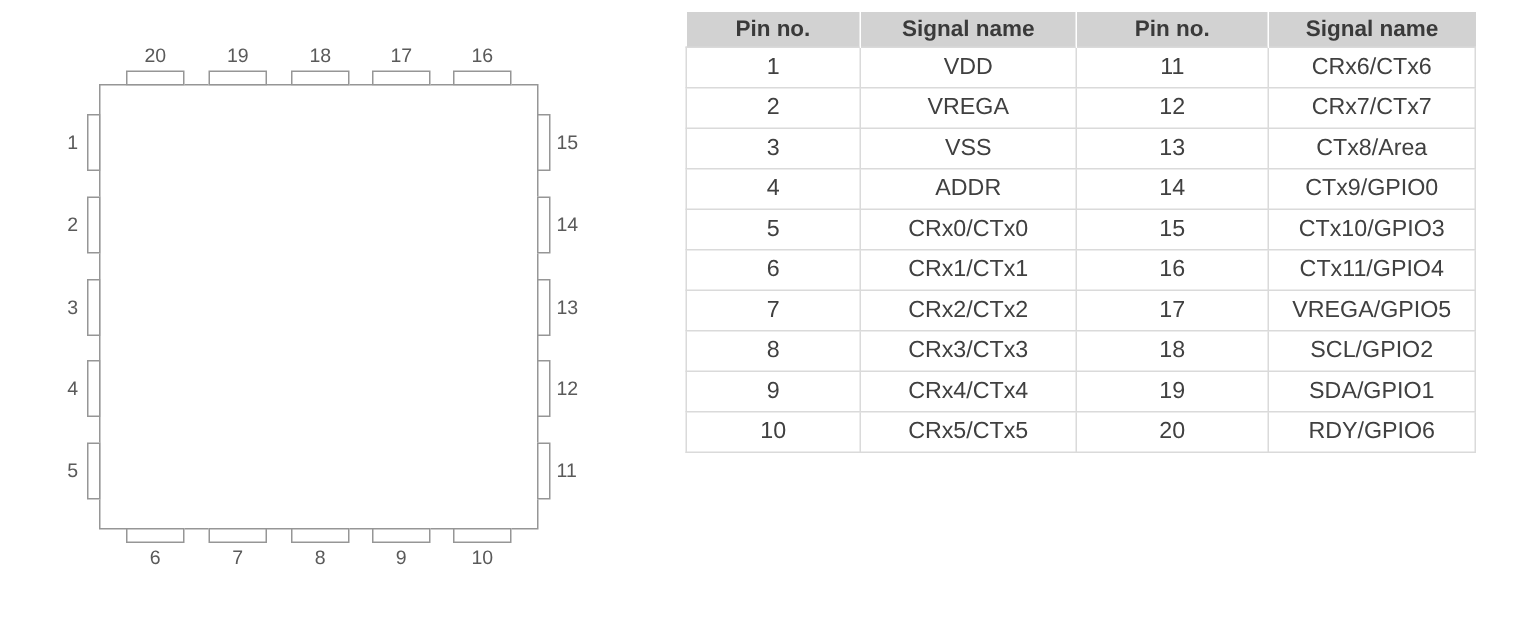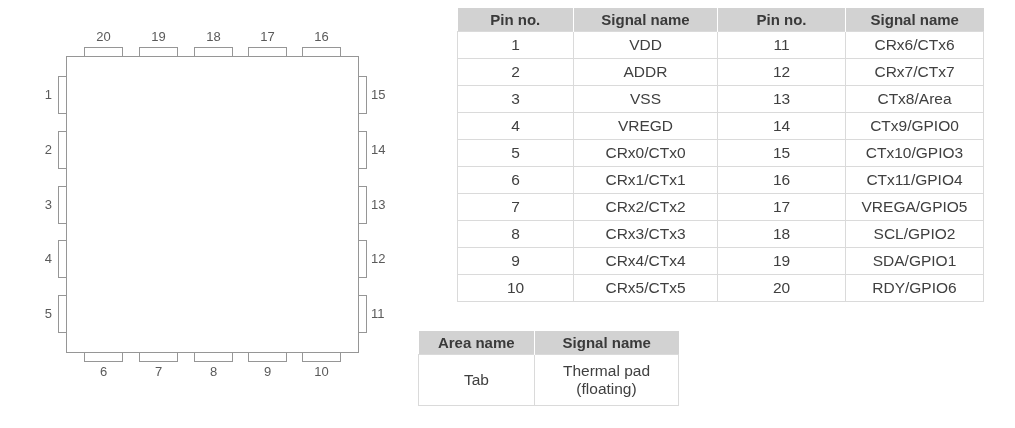--- a/index.html
+++ b/index.html
@@ -134,33 +134,33 @@
     </thead>
     <tbody>
         <tr>
           <td>1</td>
           <td>VDD</td>
           <td>11</td>
           <td>CRx6/CTx6</td>
         </tr>
         <tr>
           <td>2</td>
-          <td>ADDR</td>
+          <td>VREGA</td>
           <td>12</td>
           <td>CRx7/CTx7</td>
         </tr>
         <tr>
           <td>3</td>
           <td>VSS</td>
           <td>13</td>
           <td>CTx8/Area</td>
         </tr>
         <tr>
           <td>4</td>
-          <td>VREGD</td>
+          <td>ADDR</td>
           <td>14</td>
           <td>CTx9/GPIO0</td>
         </tr>
         <tr>
           <td>5</td>
           <td>CRx0/CTx0</td>
           <td>15</td>
           <td>CTx10/GPIO3</td>
         </tr>
         <tr>
@@ -189,32 +189,14 @@
         </tr>
         <tr>
           <td>10</td>
           <td>CRx5/CTx5</td>
           <td>20</td>
           <td>RDY/GPIO6</td>
         </tr>
       </tbody>
   </table>
 
-  <table id="area-table">
-    <colgroup>
-        <col class="c1">
-        <col class="c2">
-      </colgroup>
-    <thead>
-      <tr>
-        <th>Area name</th>
-        <th>Signal name</th>
-      </tr>
-    </thead>
-    <tbody>
-      <tr>
-        <td>Tab</td>
-        <td>Thermal pad (floating)</td>
-      </tr>
-    </tbody>
-  </table>
 
 </div>
 
 </body></html>

